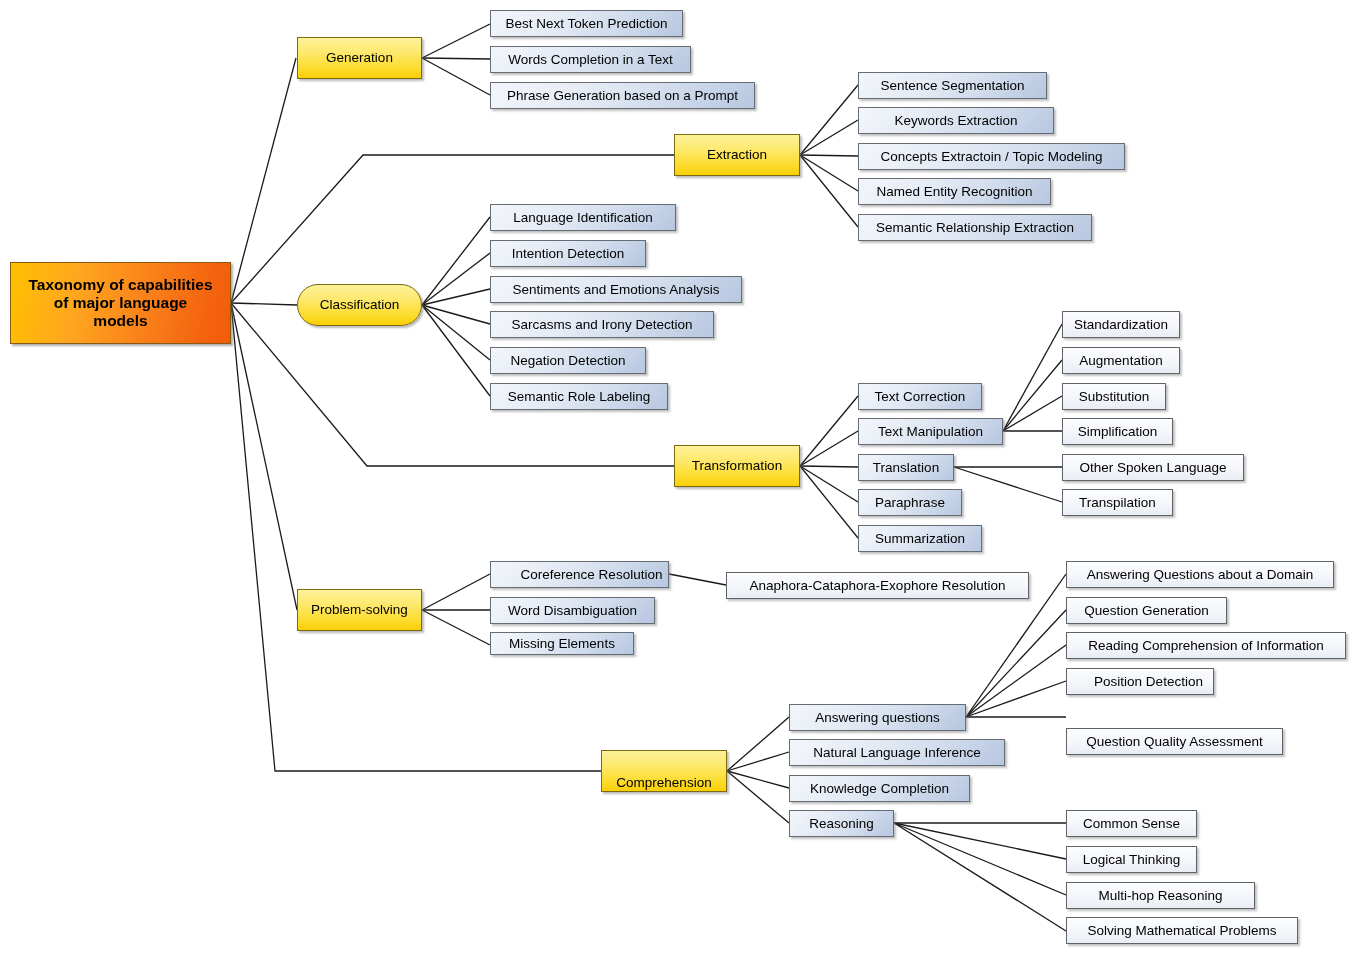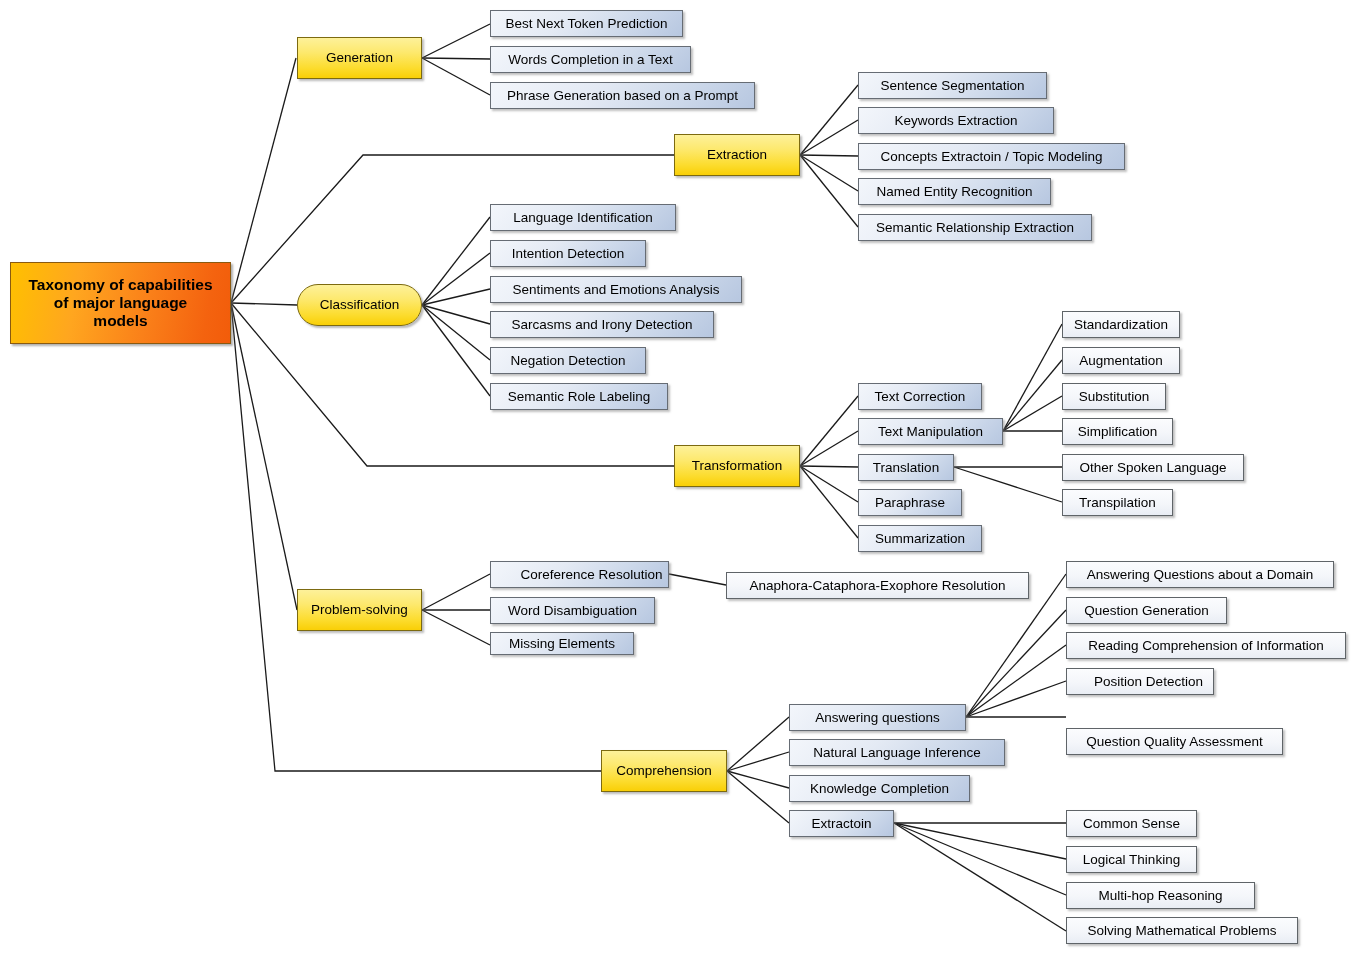--- a/index.html
+++ b/index.html
@@ -246,34 +246,34 @@
   <div class="node leaf" style="left:490px; top:597px; width:165px; height:27px;">
     <span>Word Disambiguation</span>
   </div>
   <div class="node leaf" style="left:490px; top:632px; width:144px; height:23px;">
     <span>Missing Elements</span>
   </div>
   <div class="node sub" style="left:726px; top:572px; width:303px; height:27px;">
     <span>Anaphora-Cataphora-Exophore Resolution</span>
   </div>
 
-  <div class="node cat" style="left:601px; top:750px; width:126px; height:42px;">
+  <div class="node cat" style="left:601px; top:750px; width:126px; height:42px;align-items:flex-end;">
     <span>Comprehension</span>
   </div>
   <div class="node leaf" style="left:789px; top:704px; width:177px; height:27px;">
     <span>Answering questions</span>
   </div>
   <div class="node leaf" style="left:789px; top:739px; width:216px; height:27px;">
     <span>Natural Language Inference</span>
   </div>
   <div class="node leaf" style="left:789px; top:775px; width:181px; height:27px;">
     <span>Knowledge Completion</span>
   </div>
   <div class="node leaf" style="left:789px; top:810px; width:105px; height:27px;">
-    <span>Extractoin</span>
+    <span>Reasoning</span>
   </div>
 
   <div class="node sub" style="left:1066px; top:561px; width:268px; height:27px;">
     <span>Answering Questions about a Domain</span>
   </div>
   <div class="node sub" style="left:1066px; top:597px; width:161px; height:27px;text-align:center;">
     <span>Question Generation</span>
   </div>
   <div class="node sub" style="left:1066px; top:632px; width:280px; height:27px;">
     <span>Reading Comprehension of Information</span>

